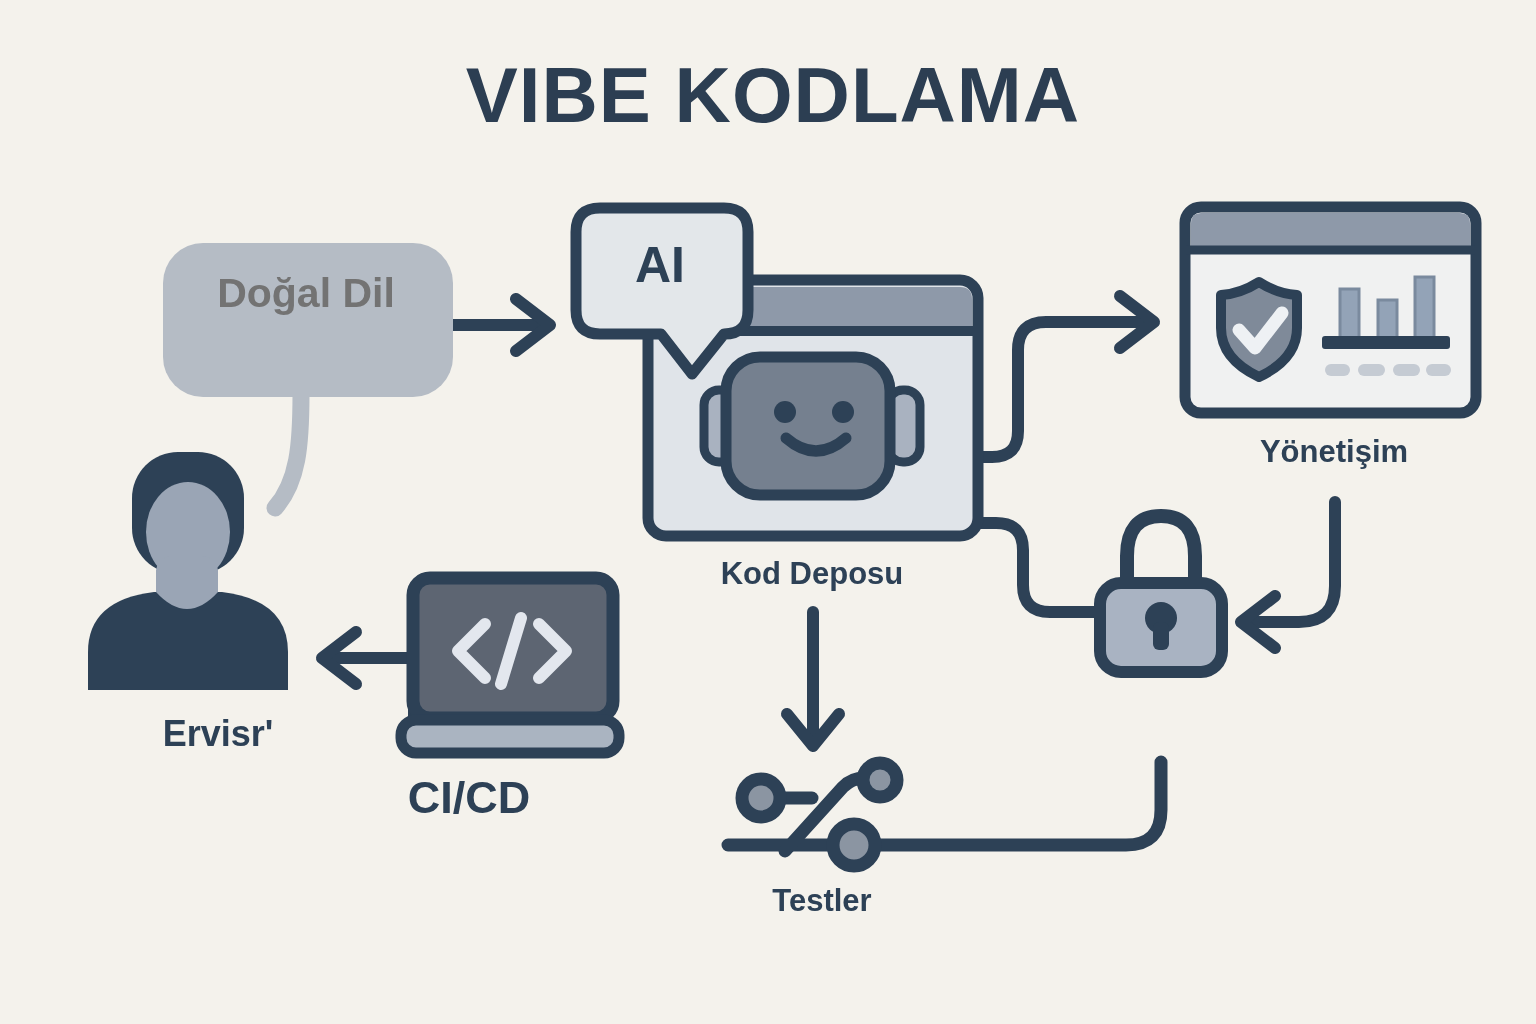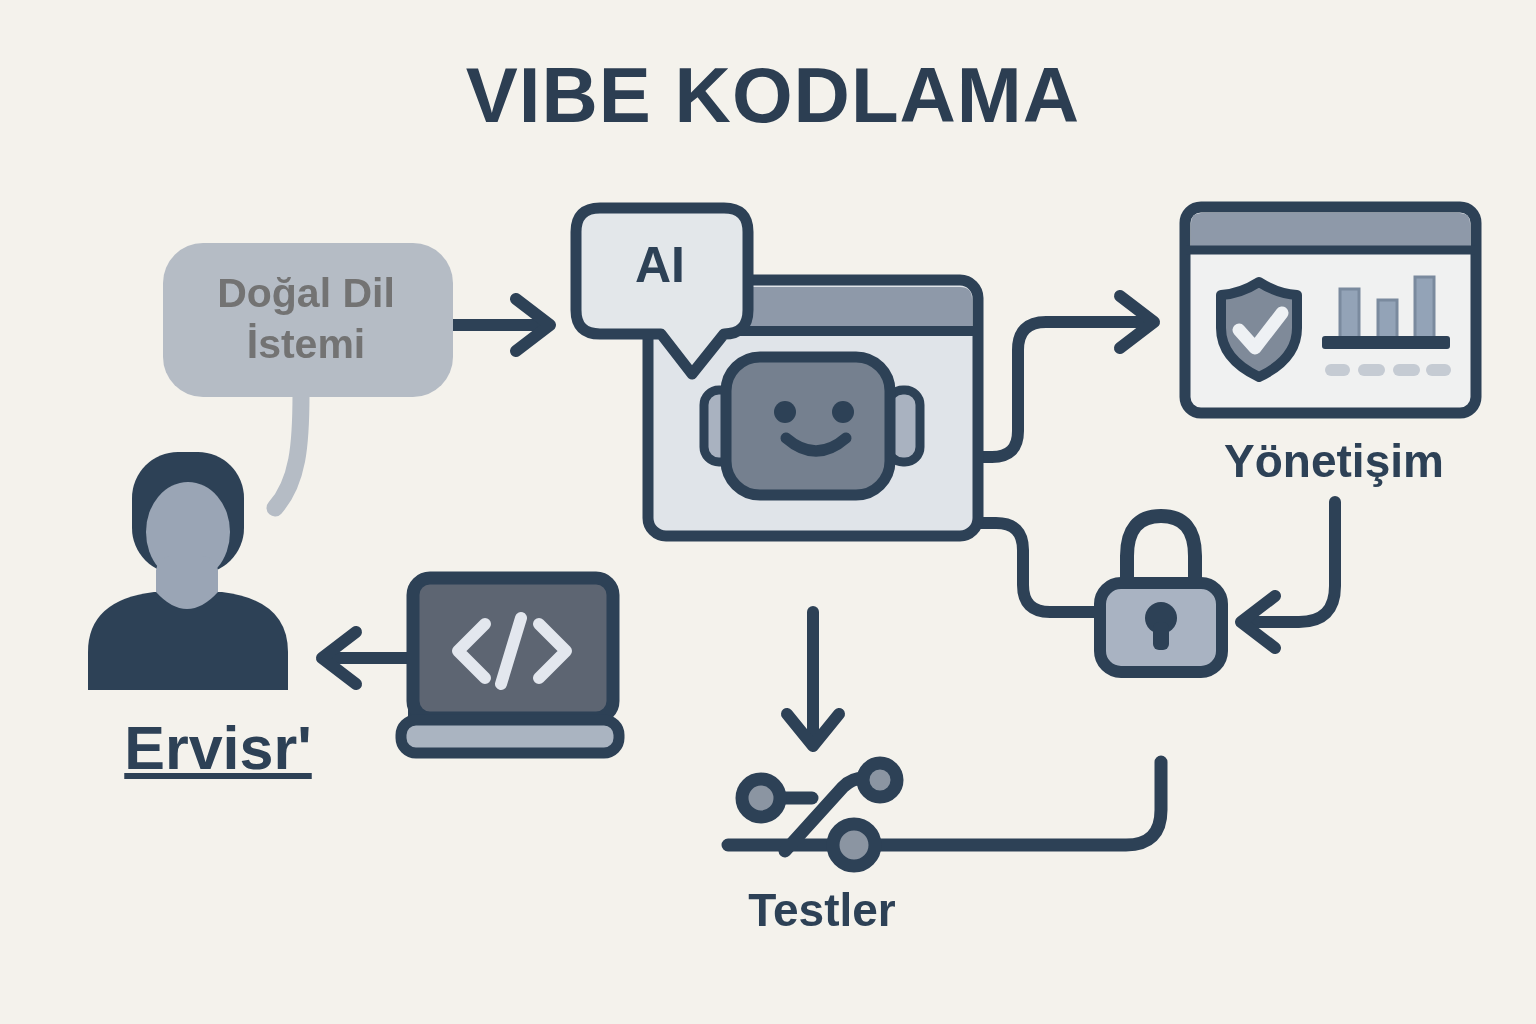--- a/index.html
+++ b/index.html
@@ -2,21 +2,21 @@
 <html><head>
 <meta charset="utf-8">
 <style>
   html,body{margin:0;padding:0;}
   body{background:#f4f2ec;font-family:"Liberation Sans",sans-serif;}
   .canvas{position:relative;width:1536px;height:1024px;background:#f4f2ec;overflow:hidden;margin-left:48px;}
   .scene{position:absolute;left:0;top:0;}
   .label{position:absolute;transform:translateX(-50%);font-weight:bold;color:#2d4156;
          white-space:nowrap;font-family:"Liberation Sans",sans-serif;}
   .title{top:50px;left:725px;font-size:78px;letter-spacing:1px;color:#2c3e52;}
-  .node-label{font-size:46px;}
+  .node-label{font-size:31px;}
   .bubble-text{top:268px;left:258px;font-size:41px;text-align:center;line-height:1.25;color:#737373;}
   .ai-text{top:236px;left:612px;font-size:50px;color:#2d4156;}
 </style>
 </head>
 <body>
 
 <div class="canvas">
 
   <svg class="scene" width="1536" height="1024" viewBox="0 0 1536 1024">
 
@@ -125,26 +125,27 @@
         <path d="M473 618 L453 684"></path>
         <path d="M491 624 L518 651 L491 678"></path>
       </g>
     </g>
   </svg>
 
   <div class="label title">VIBE KODLAMA</div>
 
   <div class="label bubble-text">
     <div>Doğal Dil</div>
-    <div>İstemi</div>
   </div>
 
   <div class="label ai-text">AI</div>
 
+  <div class="label node-label" style="top:556px;left:764px;">Kod Deposu</div>
 
   <div class="label node-label" style="top:434px;left:1286px;">Yönetişim</div>
 
 
   <div class="label node-label" style="top:883px;left:774px;">Testler</div>
 
+  <div class="label node-label" style="top:772px;left:421px;font-size:45px;">CI/CD</div>
 
-  <div class="label node-label" style="top:713px;left:170px;font-size:61px;text-decoration:underline;">Ervisr'</div>
+  <div class="label node-label" style="top:713px;left:170px;font-size:36px;">Ervisr'</div>
 </div>
 
 </body></html>

